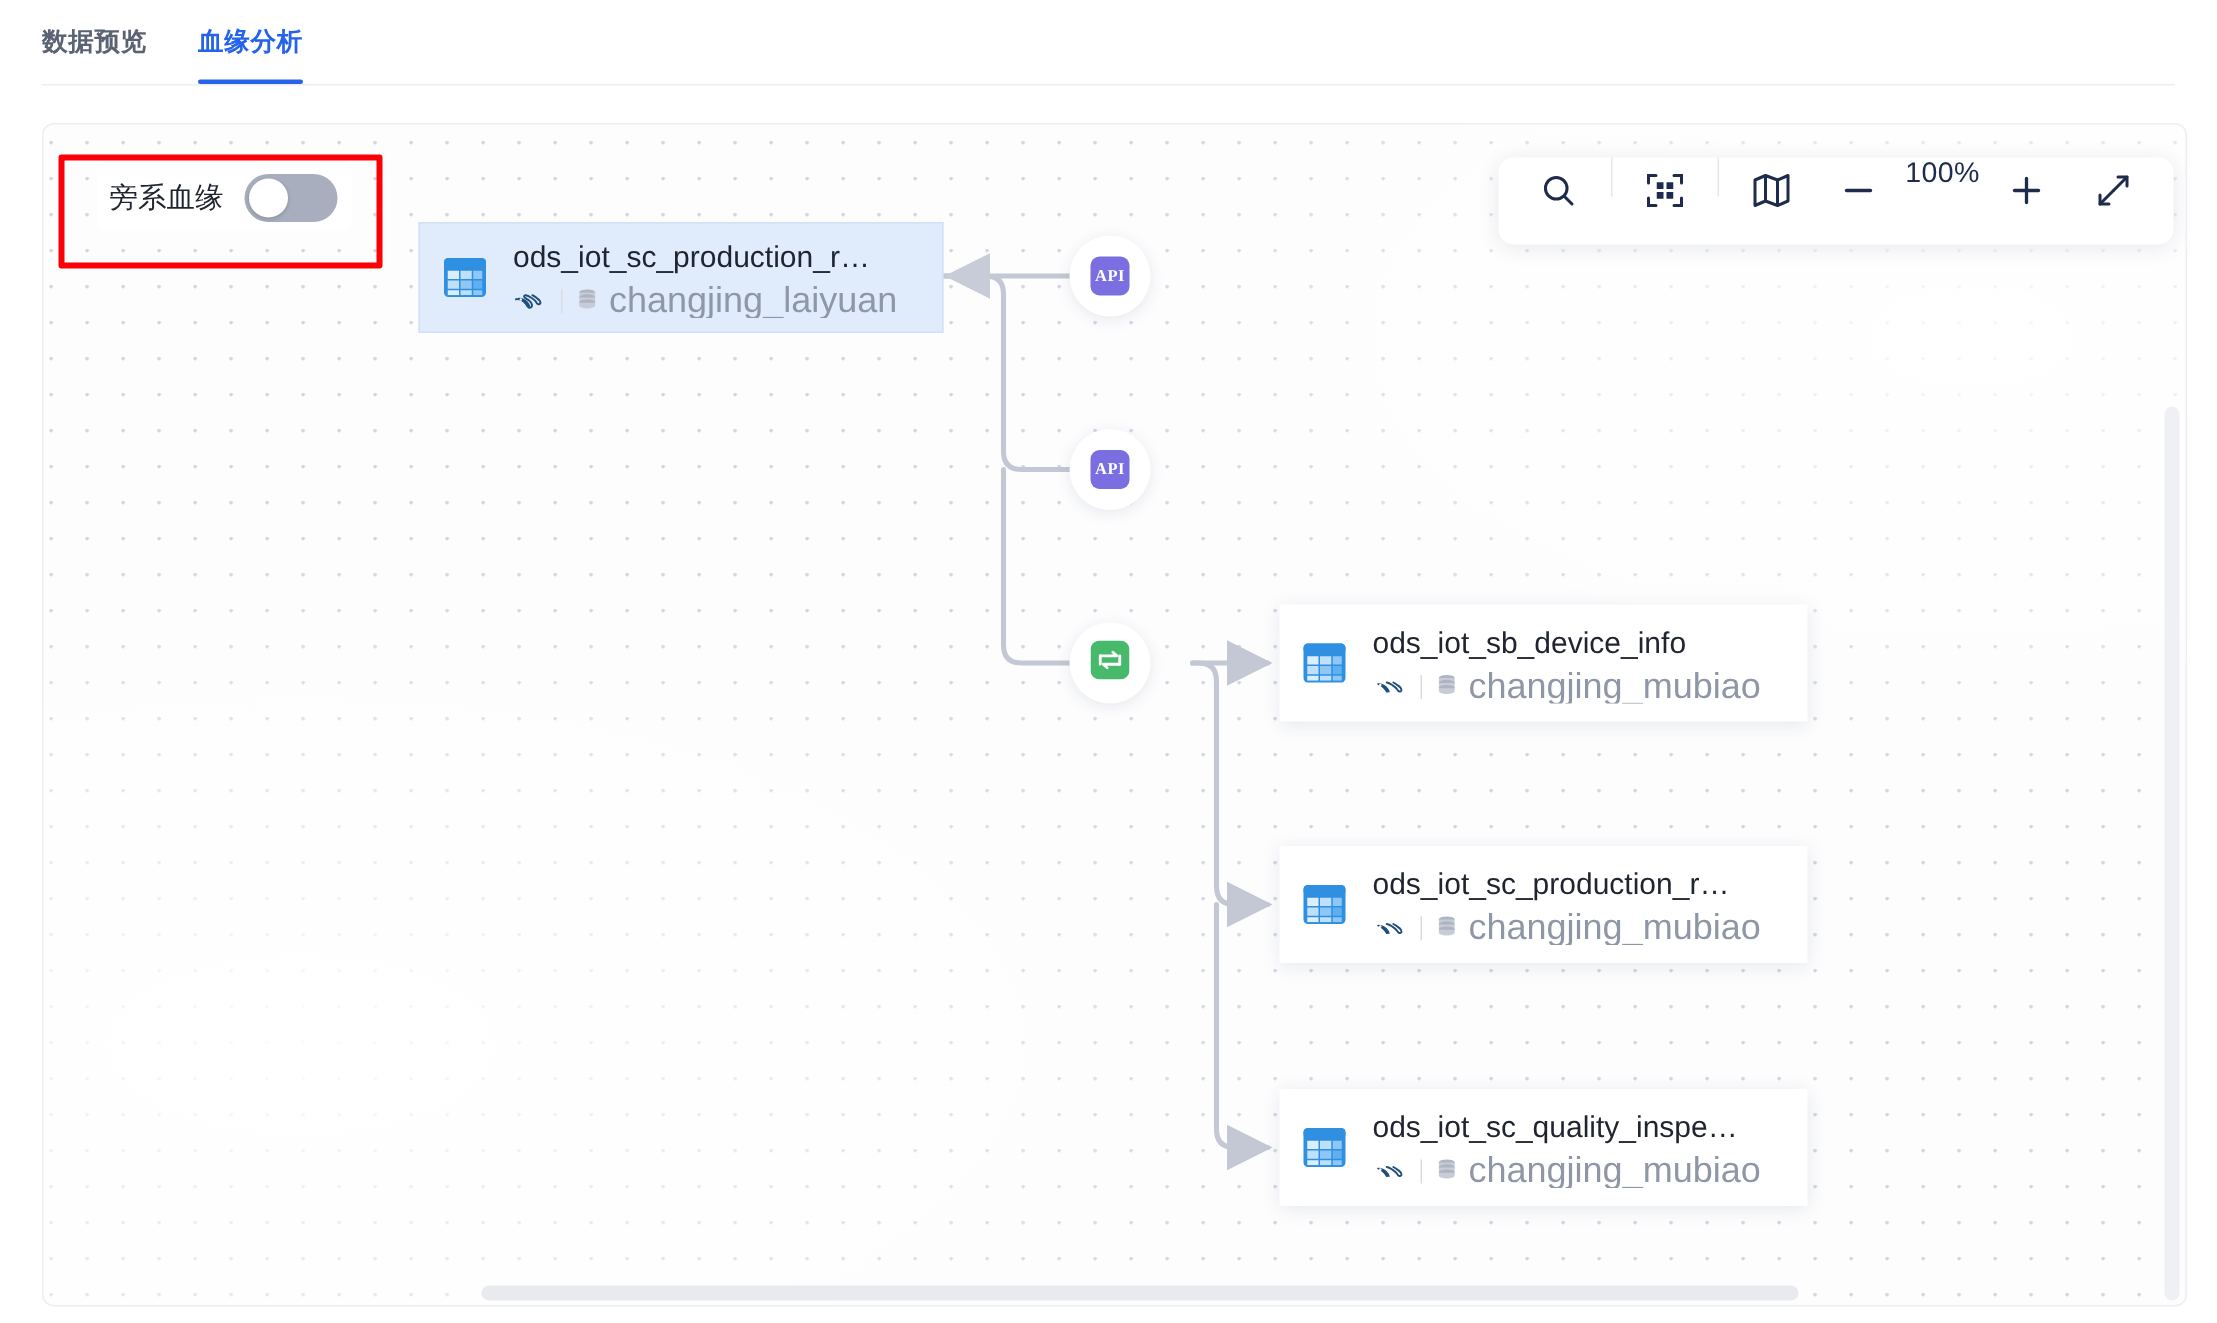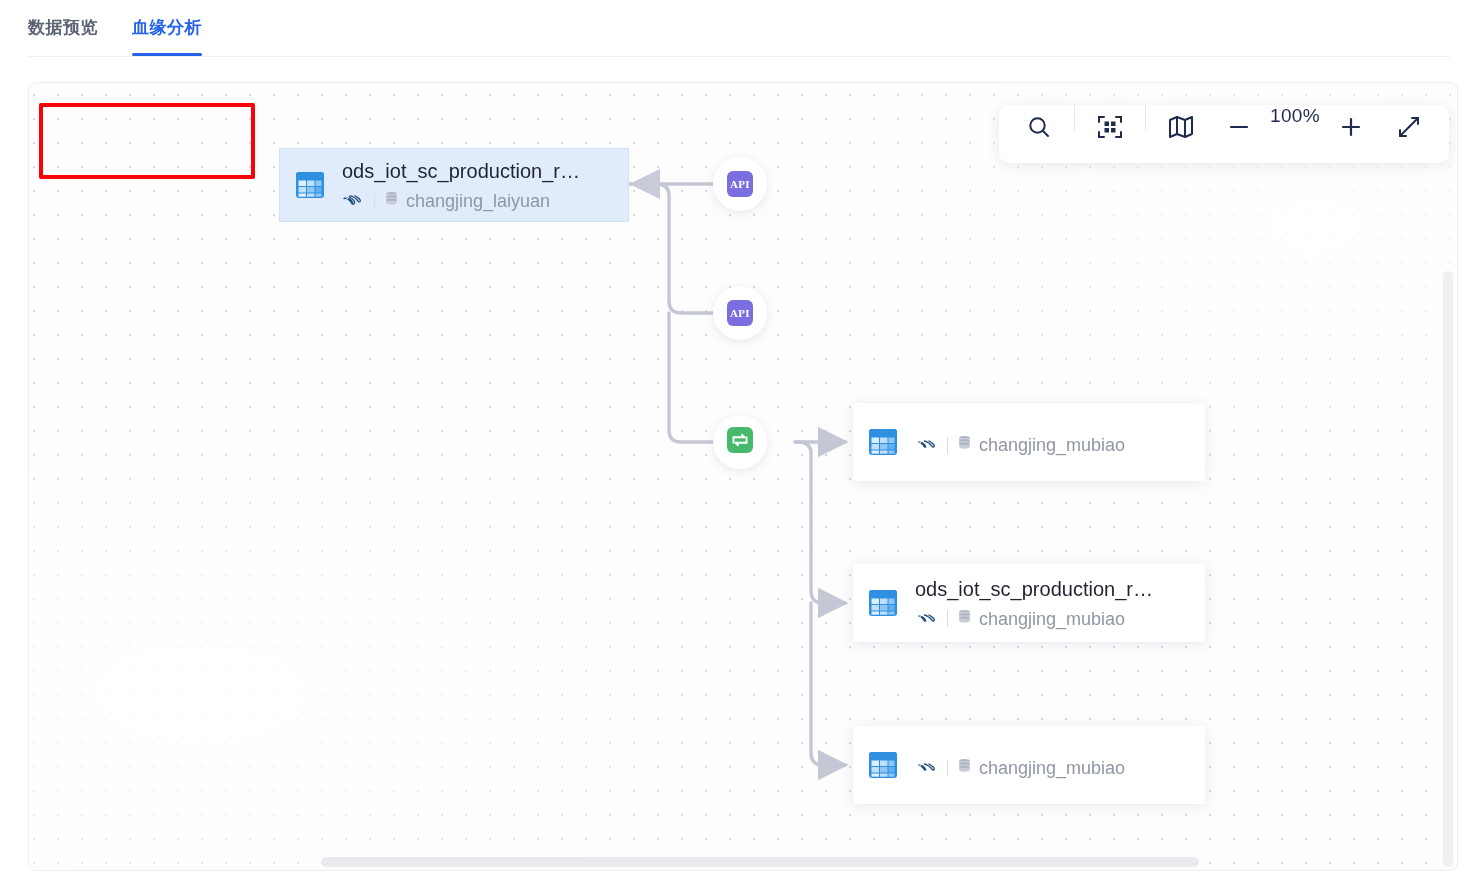--- a/index.html
+++ b/index.html
@@ -105,21 +105,21 @@
     background:#ffffff;box-shadow:0 2px 12px rgba(31,45,80,.10);
   }
   .node-tableicon{flex:none;width:32px;height:32px;margin-right:16px;}
   .node-text{min-width:0;flex:1;}
   .node-title{
     font-size:20px;color:#1f2430;white-space:nowrap;overflow:hidden;
     text-overflow:ellipsis;line-height:26px;
   }
   .node-meta{
     display:flex;align-items:center;gap:6px;margin-top:5px;
-    font-size:18px;color:#8f96a6;line-height:22px;
+    font-size:24px;color:#8f96a6;line-height:22px;
   }
   .meta-div{width:1px;height:16px;background:#d9dce4;margin:0 2px;}
   .node-schema{white-space:nowrap;overflow:hidden;text-overflow:ellipsis;}
 
   
   .op-node{
     position:absolute;width:54px;height:54px;border-radius:50%;
     background:#fff;box-shadow:0 2px 10px rgba(31,45,80,.10);
     display:flex;align-items:center;justify-content:center;
   }
@@ -260,20 +260,21 @@
         <rect x="21.5" y="11.5" width="6" height="5.5" fill="#8ec7f5"></rect>
         <rect x="4.5" y="18" width="7.5" height="5.5" fill="#bfe0fb"></rect>
         <rect x="13" y="18" width="7.5" height="5.5" fill="#8ec7f5"></rect>
         <rect x="21.5" y="18" width="6" height="5.5" fill="#5eb0f0"></rect>
         <rect x="4.5" y="24.5" width="7.5" height="3.2" fill="#dcefff"></rect>
         <rect x="13" y="24.5" width="7.5" height="3.2" fill="#bfe0fb"></rect>
         <rect x="21.5" y="24.5" width="6" height="3.2" fill="#8ec7f5"></rect>
       </svg>
     </span>
     <span class="node-text">
+      <div class="node-title">ods_iot_sb_device_info</div>
       <div class="node-meta">
         <span>
           <svg viewBox="0 0 24 18" width="24" height="18">
             <path d="M3.2 8.6c2.4-.3 4.6.6 6.3 2.2 1 1 1.9 2.3 2 3.7l-2.3.2c-1.2-2.4-3.4-4.4-6-5.3z" fill="#1f4e79"></path>
             <path d="M9.5 8c1.3.2 2.6 1 3.7 1.7 1 .6 2 1.4 2.8 2.3.5.6.9 1.6 1.6 1.9.5.2 1.3 0 1.6-.4.3-.5 0-1.2-.3-1.7-.4-.7-1.1-1.2-1.8-1.7-1-.8-2.1-1.5-3.2-2.1" fill="none" stroke="#1f4e79" stroke-width="1.3" stroke-linecap="round"></path>
             <circle cx="5.2" cy="9.7" r=".8" fill="#fff"></circle>
           </svg>
         </span>
         <span class="meta-div"></span>
         <span>
@@ -343,20 +344,21 @@
         <rect x="21.5" y="11.5" width="6" height="5.5" fill="#8ec7f5"></rect>
         <rect x="4.5" y="18" width="7.5" height="5.5" fill="#bfe0fb"></rect>
         <rect x="13" y="18" width="7.5" height="5.5" fill="#8ec7f5"></rect>
         <rect x="21.5" y="18" width="6" height="5.5" fill="#5eb0f0"></rect>
         <rect x="4.5" y="24.5" width="7.5" height="3.2" fill="#dcefff"></rect>
         <rect x="13" y="24.5" width="7.5" height="3.2" fill="#bfe0fb"></rect>
         <rect x="21.5" y="24.5" width="6" height="3.2" fill="#8ec7f5"></rect>
       </svg>
     </span>
     <span class="node-text">
+      <div class="node-title">ods_iot_sc_quality_inspe…</div>
       <div class="node-meta">
         <span>
           <svg viewBox="0 0 24 18" width="24" height="18">
             <path d="M3.2 8.6c2.4-.3 4.6.6 6.3 2.2 1 1 1.9 2.3 2 3.7l-2.3.2c-1.2-2.4-3.4-4.4-6-5.3z" fill="#1f4e79"></path>
             <path d="M9.5 8c1.3.2 2.6 1 3.7 1.7 1 .6 2 1.4 2.8 2.3.5.6.9 1.6 1.6 1.9.5.2 1.3 0 1.6-.4.3-.5 0-1.2-.3-1.7-.4-.7-1.1-1.2-1.8-1.7-1-.8-2.1-1.5-3.2-2.1" fill="none" stroke="#1f4e79" stroke-width="1.3" stroke-linecap="round"></path>
             <circle cx="5.2" cy="9.7" r=".8" fill="#fff"></circle>
           </svg>
         </span>
         <span class="meta-div"></span>
         <span>
@@ -367,20 +369,26 @@
             <path d="M3.4 7.8v3.2c0 1.16 2.5 2.1 5.6 2.1s5.6-.94 5.6-2.1V7.8" fill="#c7ccd7"></path>
             <ellipse cx="9" cy="11.2" rx="5.6" ry="2.1" fill="#aeb4c2"></ellipse>
             <path d="M3.4 11.4v2c0 1.16 2.5 2.1 5.6 2.1s5.6-.94 5.6-2.1v-2" fill="#c7ccd7"></path>
           </svg>
         </span>
         <span class="node-schema">changjing_mubiao</span>
       </div>
     </span>
   </div>
 
+  <div id="lineage-toggle-wrap">
+    <span id="lineage-toggle-label">旁系血缘</span>
+    <span id="lineage-toggle">
+      <span class="knob"></span>
+    </span>
+  </div>
   <div id="annotation-rect"></div>
 
   <div id="graph-toolbar">
     <div class="tb-btn">
       <svg width="26" height="26" viewBox="0 0 26 26" fill="none" stroke="#1e2b4d" stroke-width="2" stroke-linecap="round">
         <circle cx="11.5" cy="11.5" r="7.2"></circle>
           <path d="M16.8 16.8 L22 22"></path>
       </svg>
     </div>
     <div class="tb-sep"></div>

